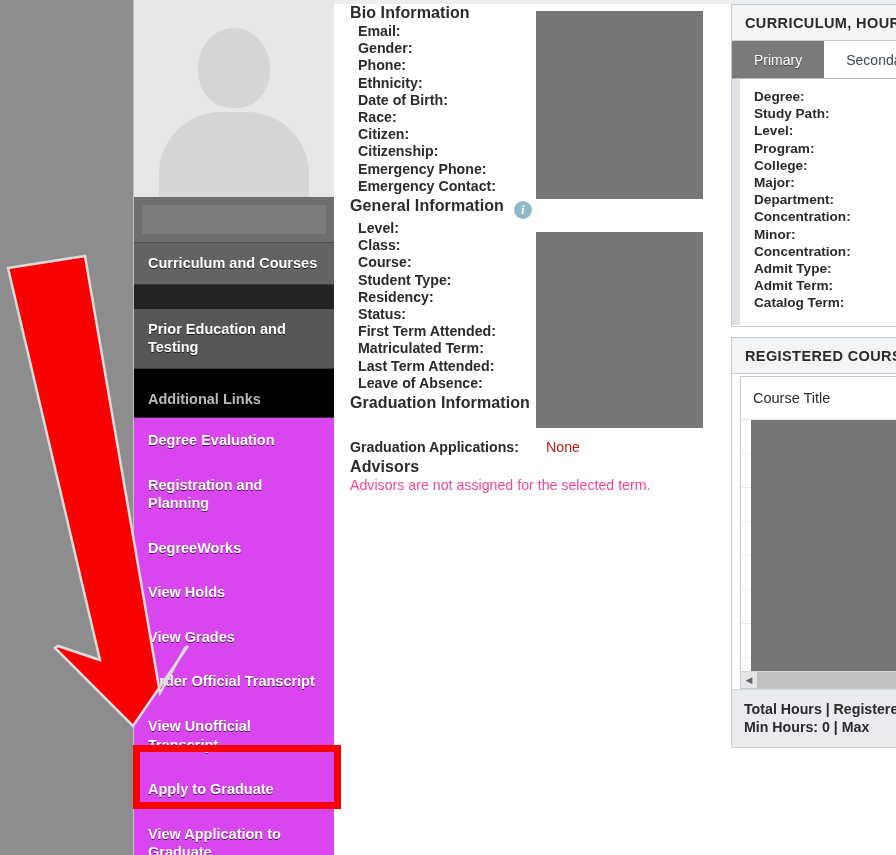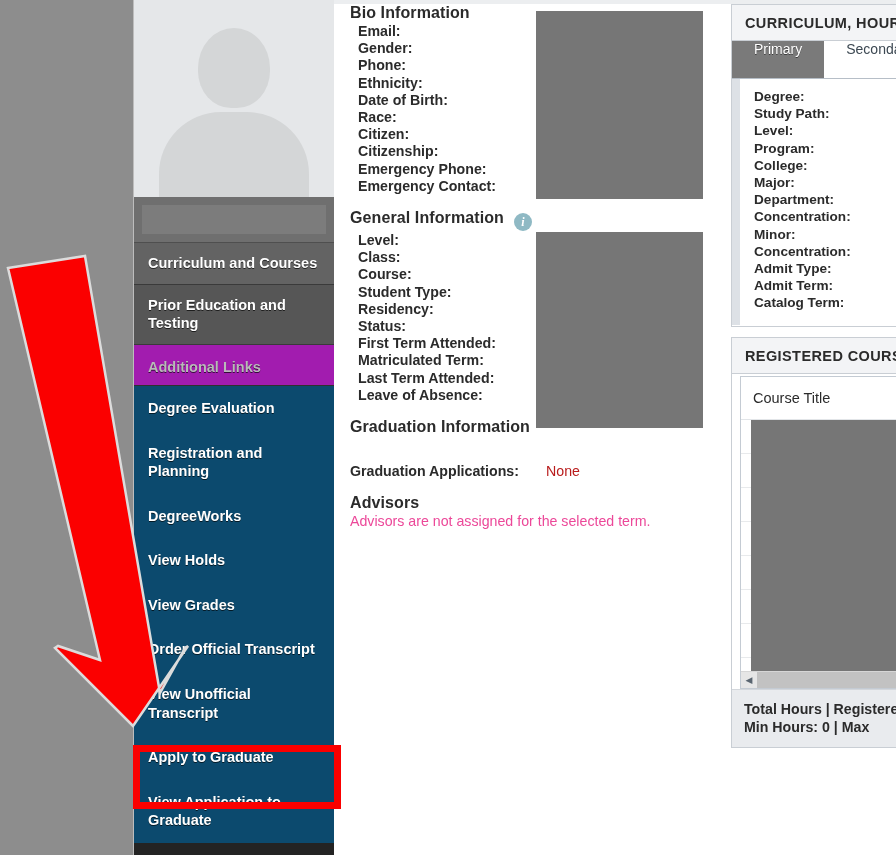--- a/index.html
+++ b/index.html
@@ -79,31 +79,31 @@
     padding: 11px 14px 11px 14px;
     font-size: 14.5px;
     font-weight: bold;
     line-height: 1.28;
     color: #ffffff;
     text-shadow: 0 1px 0 rgba(0,0,0,0.65);
     border-bottom: 1px solid #3a3a3a;
     box-sizing: border-box;
   }
   .nav-item.lvl-a { background: #636363; }
-  .nav-item.lvl-b { background: #565656; }
+  .nav-item.lvl-b { background: #565656; margin-top: 24px; }
   .nav-item.section {
-    background: #a21caf;
+    background: #000000;
     color: #b9b9b9;
     font-size: 14.5px;
-    padding-top: 13px;
+    padding-top: 21px;
     padding-bottom: 9px;
     border-bottom: 1px solid #303030;
   }
   .nav-item.dark {
-    background: #0c4a6e;
+    background: #d946ef;
     border-bottom: none;
     padding-top: 13px;
     padding-bottom: 13px;
   }
 
   
   #content {
     position: absolute;
     left: 334px;
     top: 0;
@@ -127,21 +127,21 @@
     width: 370px;
   }
   .sec-title {
     font-size: 16px;
     font-weight: bold;
     color: #2b2b2b;
     margin: 0 0 1px 0;
     letter-spacing: .1px;
   }
   .sec-title.sp {
-    margin-top: 14px;
+    margin-top: 2px;
   }
   .field-list {
     list-style: none;
     margin: 0;
     padding: 0;
   }
   .field-list li {
     font-size: 14.2px;
     font-weight: bold;
     color: #2b2b2b;
@@ -223,21 +223,21 @@
     height: 323px;
   }
   .tabbar {
     display: flex;
     background: #ffffff;
     border-bottom: 1px solid #b6bec7;
     height: 37px;
   }
   .tab {
     display: flex;
-    align-items: flex-start;
+    align-items: center;
     padding: 0 22px;
     font-size: 14px;
     color: #3c4852;
     box-sizing: border-box;
     white-space: nowrap;
   }
   .tab.active {
     background: #7a7a7a;
     color: #ffffff;
     text-shadow: 0 1px 0 rgba(0,0,0,.5);

